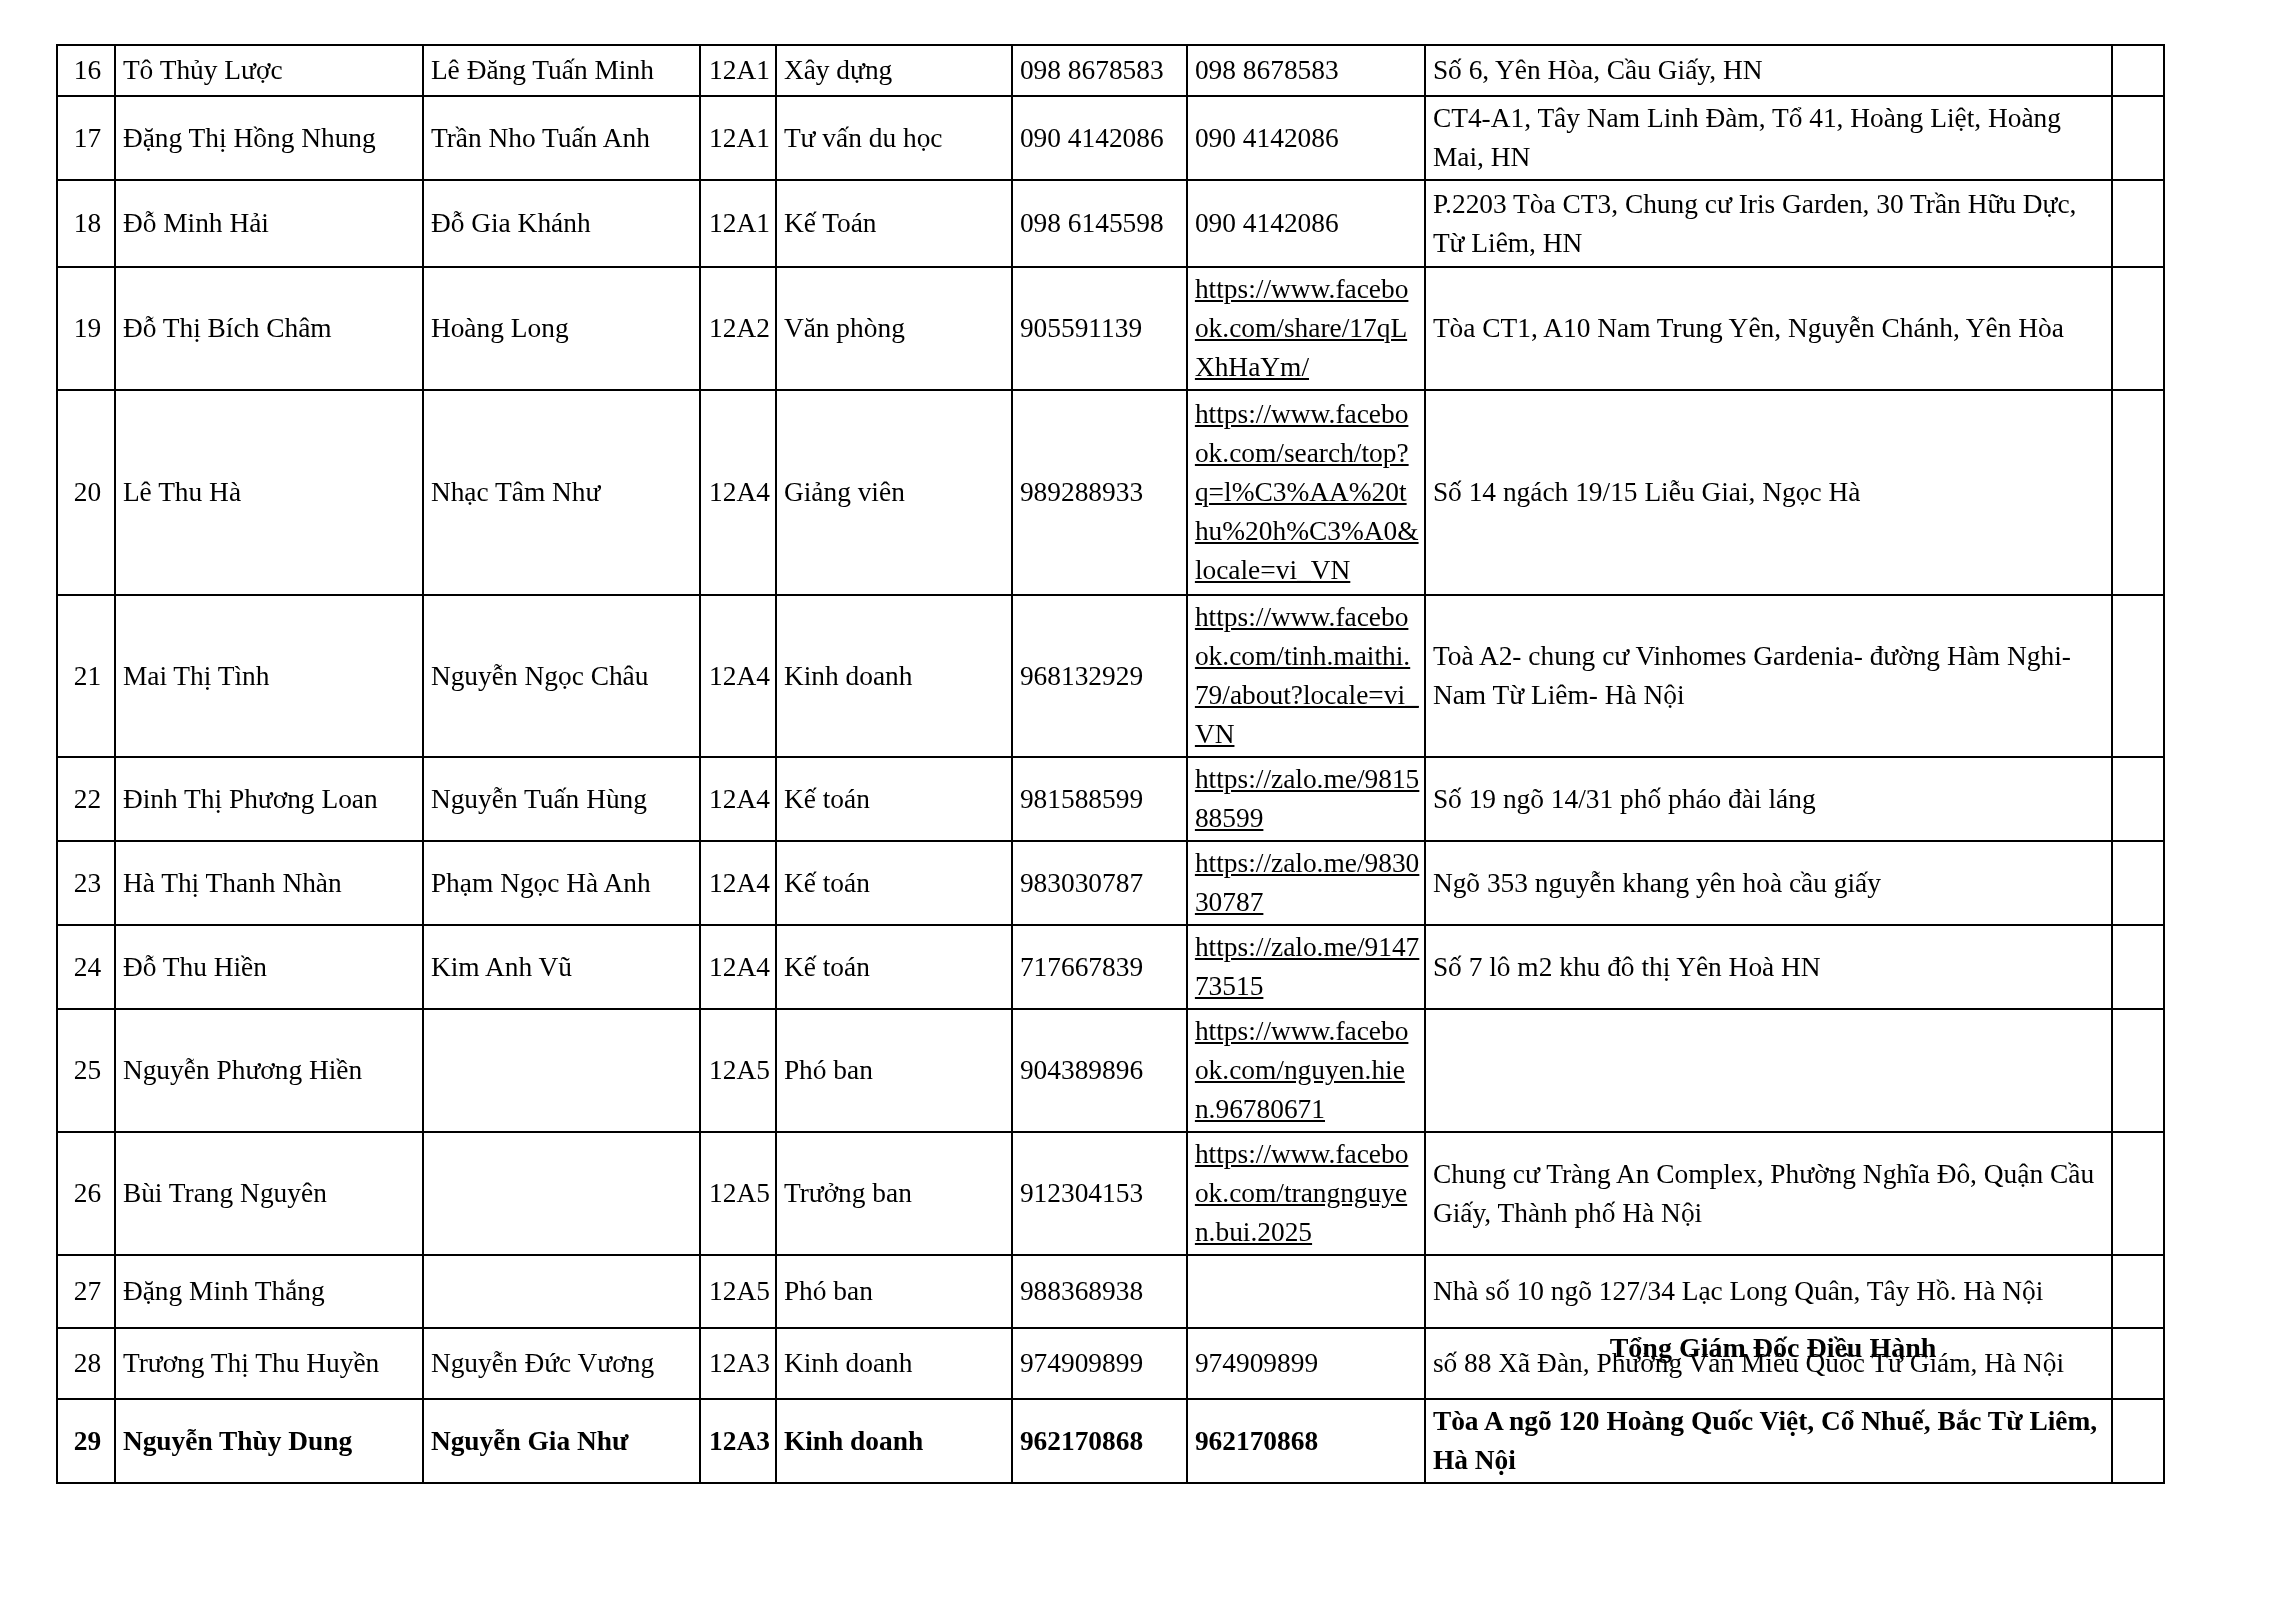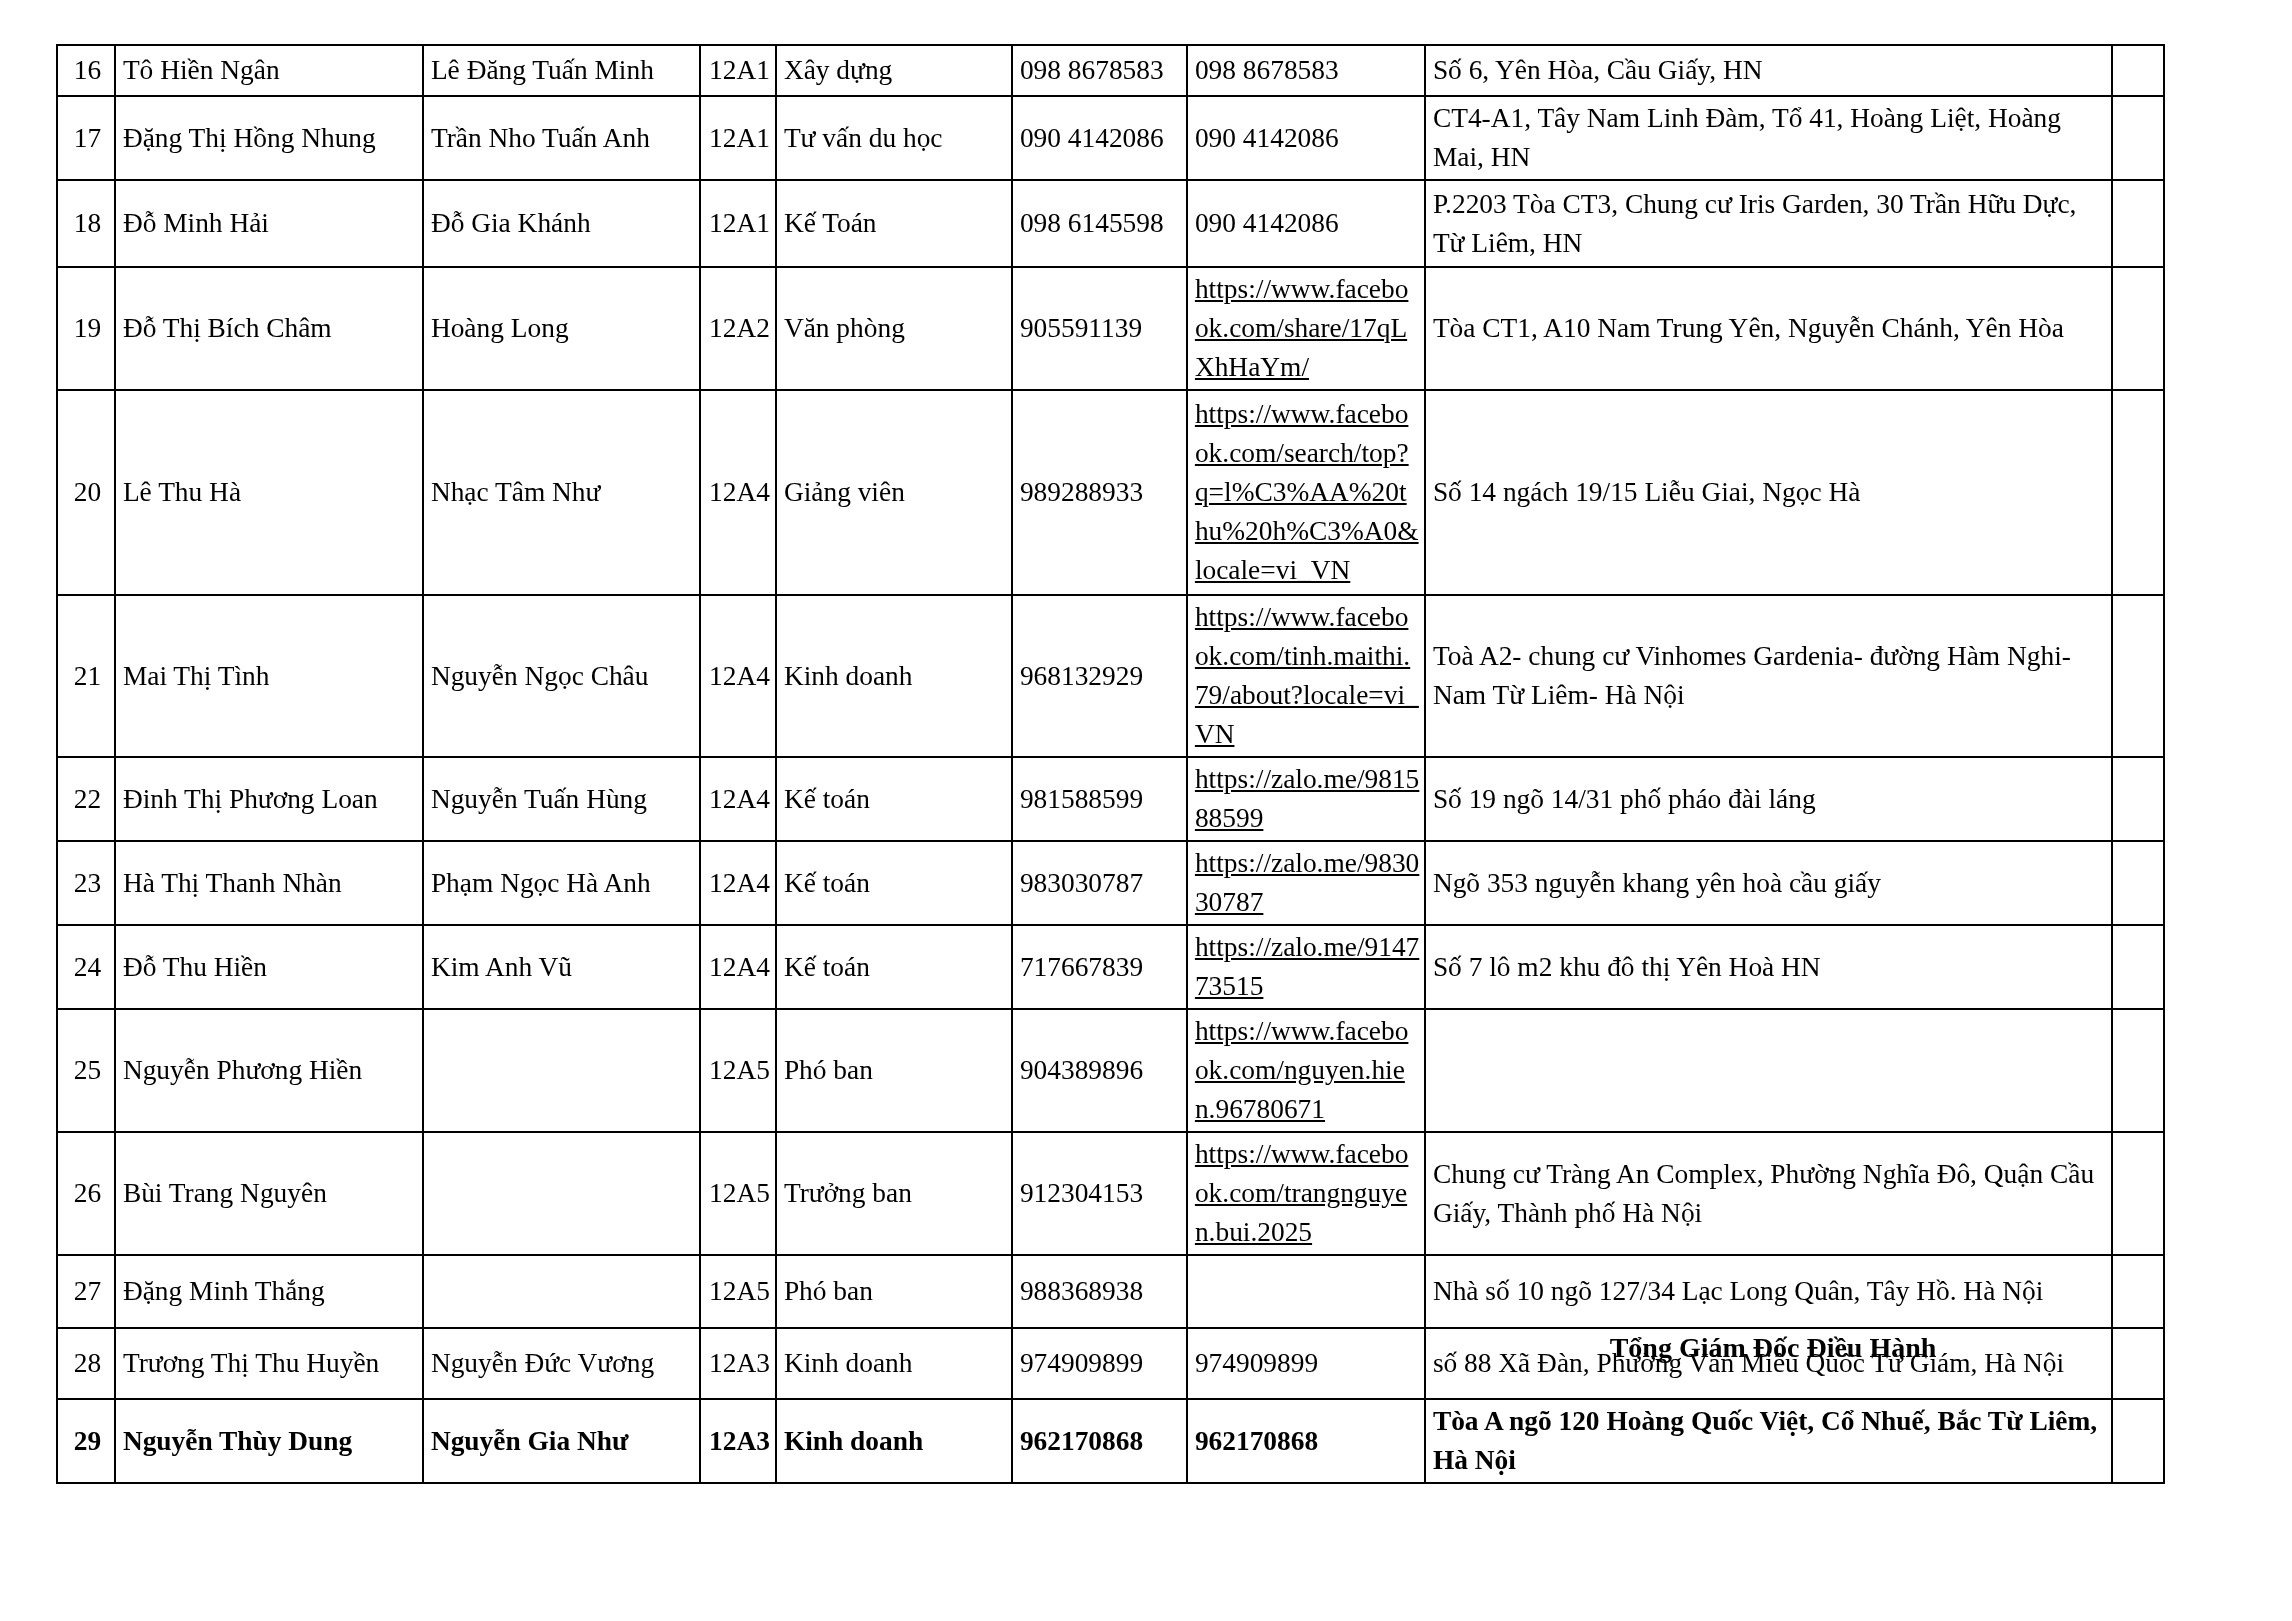--- a/index.html
+++ b/index.html
@@ -64,21 +64,21 @@
         <col style="width:236px">
         <col style="width:175px">
       <col style="width:238px">
         <col style="width:687px">
         <col style="width:52px">
     </colgroup>
     <tbody>
 
       <tr class="rh16">
         <td class="c-no"><span>16</span></td>
-        <td><span>Tô Hiền Ngân</span></td>
+        <td><span>Tô Thủy Lược</span></td>
         <td><span>Lê Đăng Tuấn Minh</span></td>
         <td class="c-class"><span>12A1</span></td>
         <td><span>Xây dựng</span></td>
         <td><span>098 8678583</span></td>
         <td class="c-link"><span>098 8678583</span></td>
         <td><span>Số 6, Yên Hòa, Cầu Giấy, HN</span></td>
         <td></td>
       </tr>
 
       <tr class="rh17">

